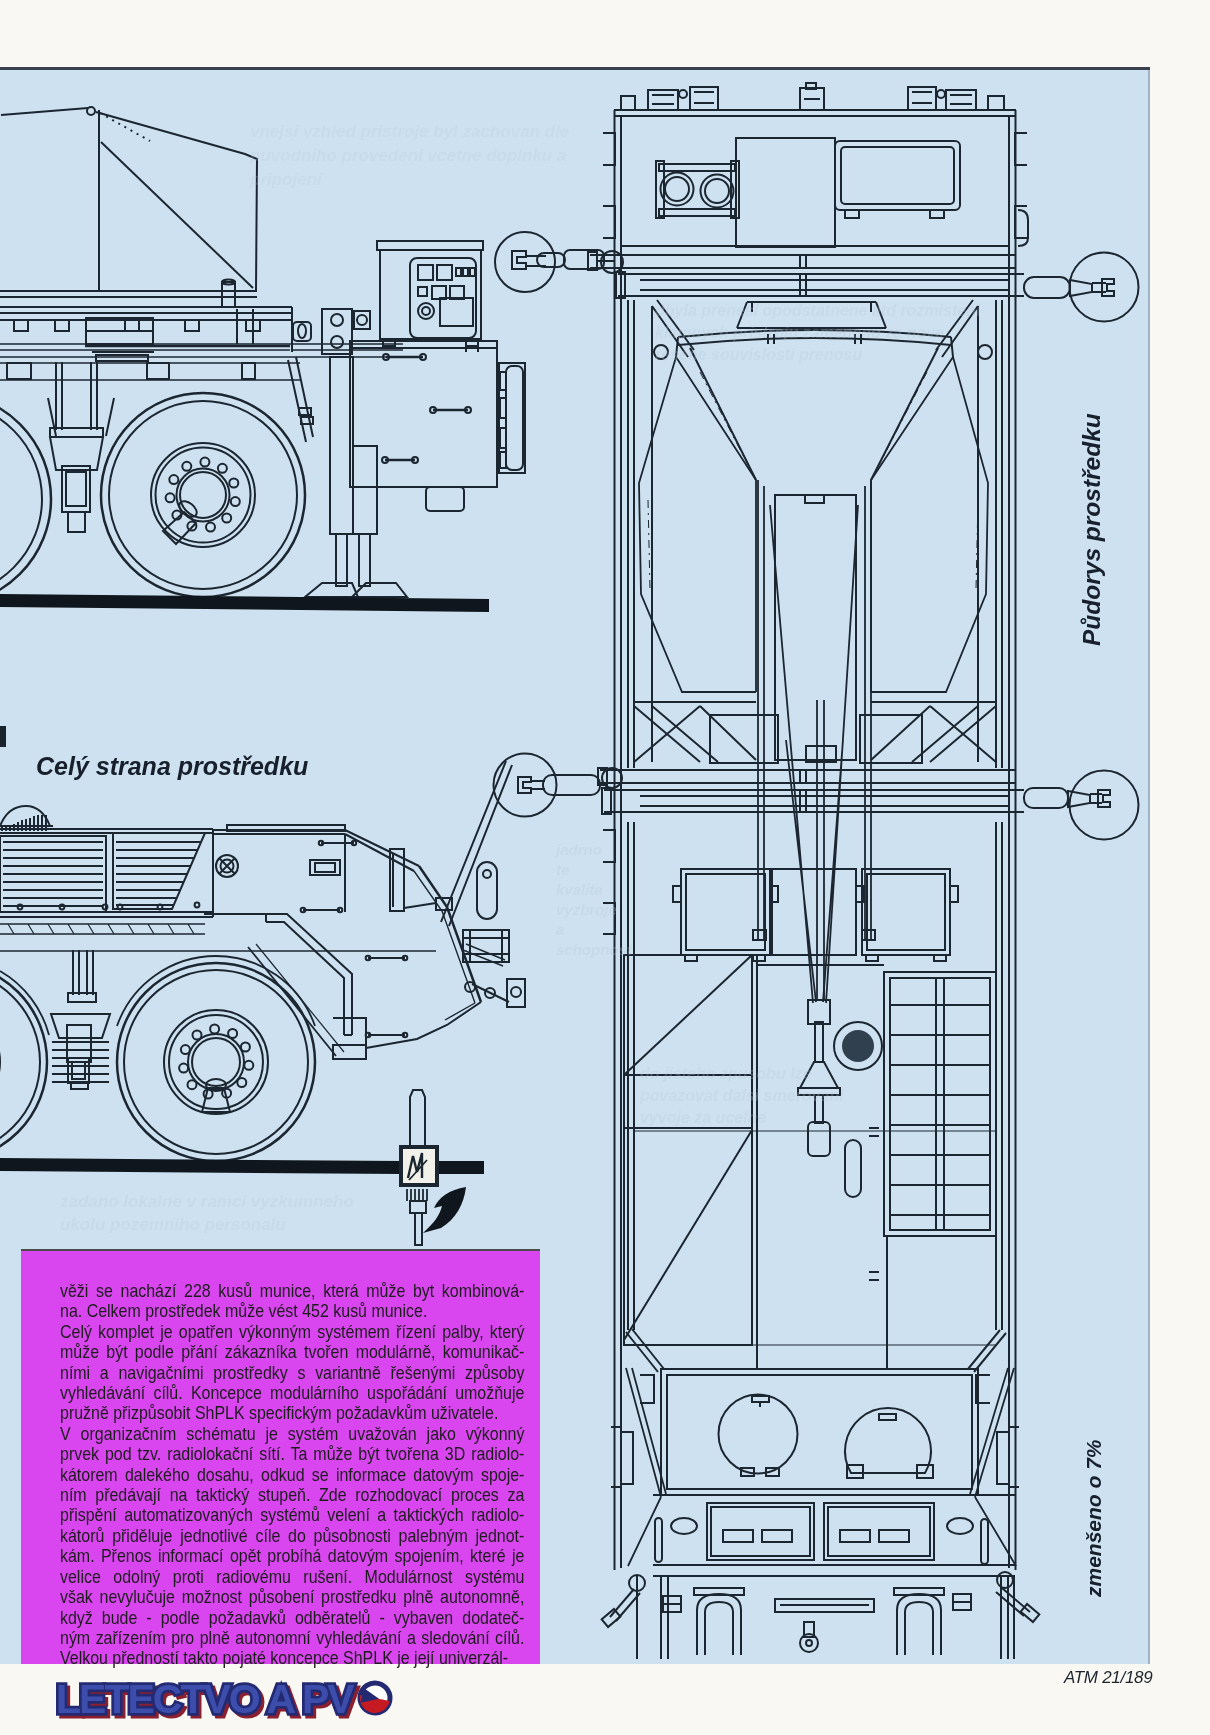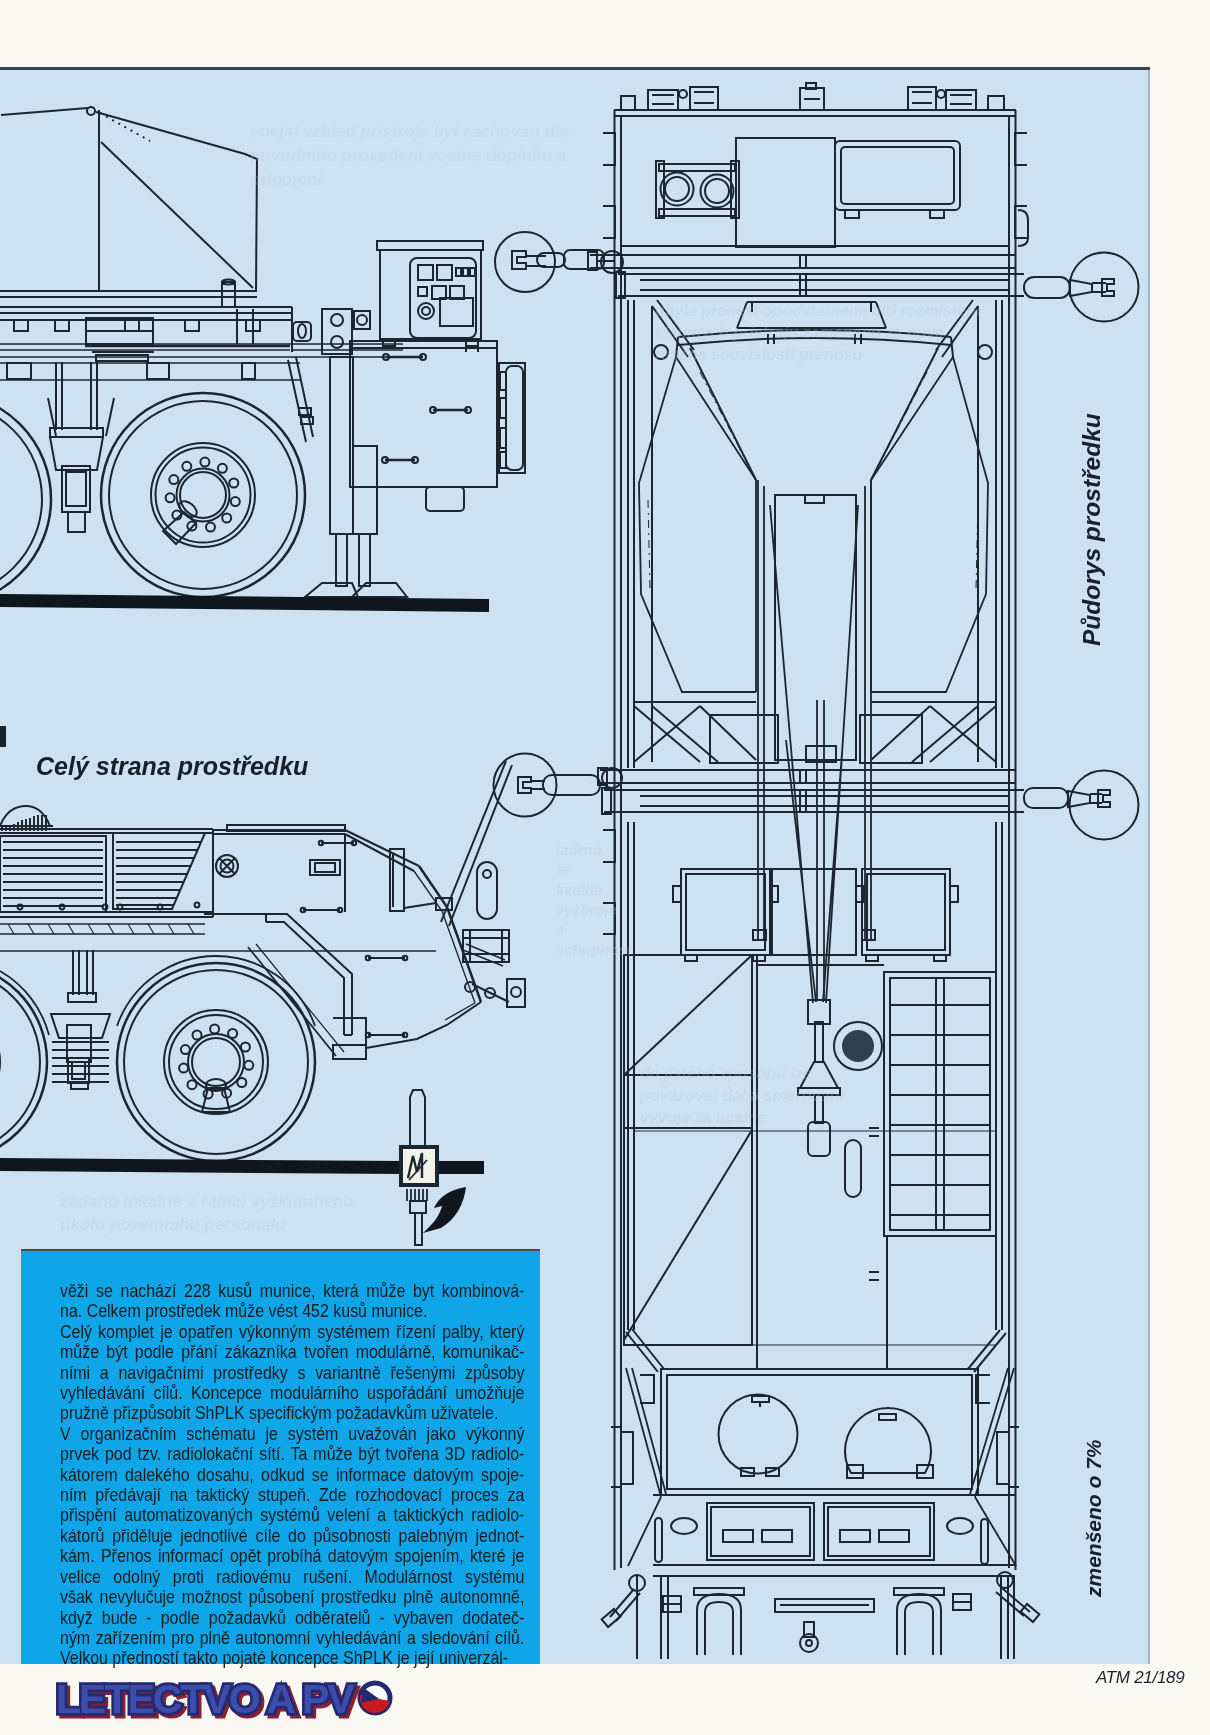--- a/index.html
+++ b/index.html
@@ -4,27 +4,27 @@
 <style>
 html,body{margin:0;padding:0;}
 body{width:1210px;height:1735px;background:#faf8f2;overflow:hidden;
  font-family:"Liberation Sans", sans-serif;}
 #page{position:absolute;left:0;top:0;width:1210px;height:1735px;}
 #blue{position:absolute;left:0;top:70px;width:1150px;height:1594px;background:#cde1f0;}
 #topline{position:absolute;left:0;top:67px;width:1150px;height:3px;background:#39424d;}
 #rightedge{position:absolute;left:1148px;top:70px;width:2px;height:1594px;background:#9eb4c6;}
 #svgwrap{position:absolute;left:0;top:0;width:1210px;height:1735px;}
 #title1{position:absolute;left:36px;top:752px;font-size:25px;font-weight:bold;font-style:italic;color:#171f2b;letter-spacing:0px;}
-#textbox{position:absolute;left:21px;top:1249px;width:519px;height:415px;background:#0ea5e9;border-top:2px solid #4c4c4c;box-sizing:border-box;}
+#textbox{position:absolute;left:21px;top:1249px;width:519px;height:415px;background:#d946ef;border-top:2px solid #4c4c4c;box-sizing:border-box;}
 #para{position:absolute;left:39px;top:30px;width:535px;font-size:18.4px;line-height:20.4px;color:#1c1c1c;transform:scaleX(0.868);transform-origin:0 0;}
 #para div{text-align:justify;text-align-last:justify;}
 #para div.nj{text-align:left;text-align-last:left;}
 #pudorys{position:absolute;left:1078px;top:646px;transform:rotate(-90deg);transform-origin:0 0;font-size:24.5px;font-weight:bold;font-style:italic;color:#17202c;white-space:nowrap;}
 #zmenseno{position:absolute;left:1082px;top:1597px;transform:rotate(-90deg);transform-origin:0 0;font-size:21px;font-weight:bold;font-style:italic;color:#17202c;white-space:nowrap;}
-#atm{position:absolute;left:1064px;top:1668px;font-size:17px;letter-spacing:-0.3px;font-style:italic;color:#1c242e;margin-left:32px;}
+#atm{position:absolute;left:1064px;top:1668px;font-size:17px;letter-spacing:-0.3px;font-style:italic;color:#1c242e;}
 .ghost{position:absolute;color:#b6c8d8;font-weight:bold;font-style:italic;}
 </style>
 </head>
 <body>
 <div id="page">
 <div id="blue"></div>
 <div id="topline"></div>
 <div id="rightedge"></div>
 
 <div id="svgwrap">

